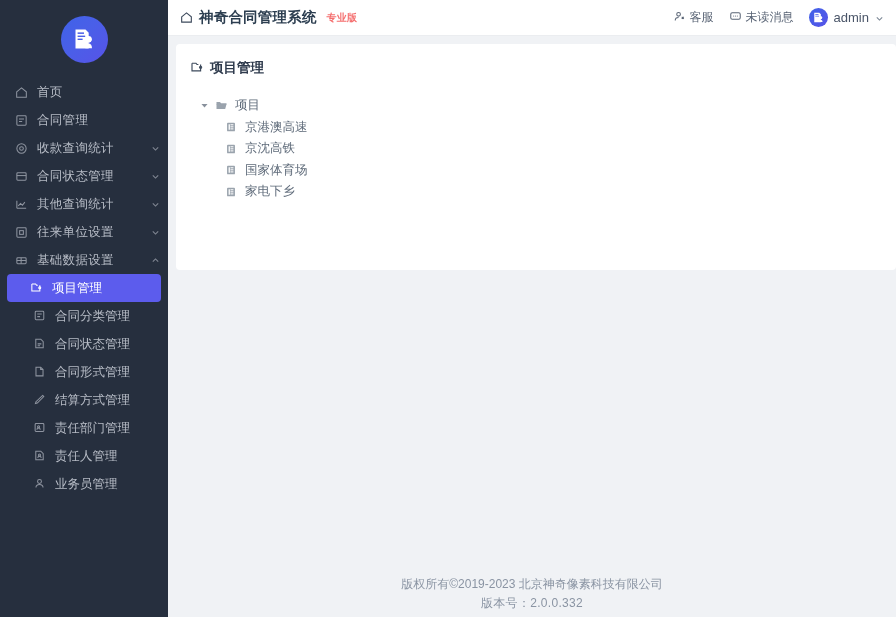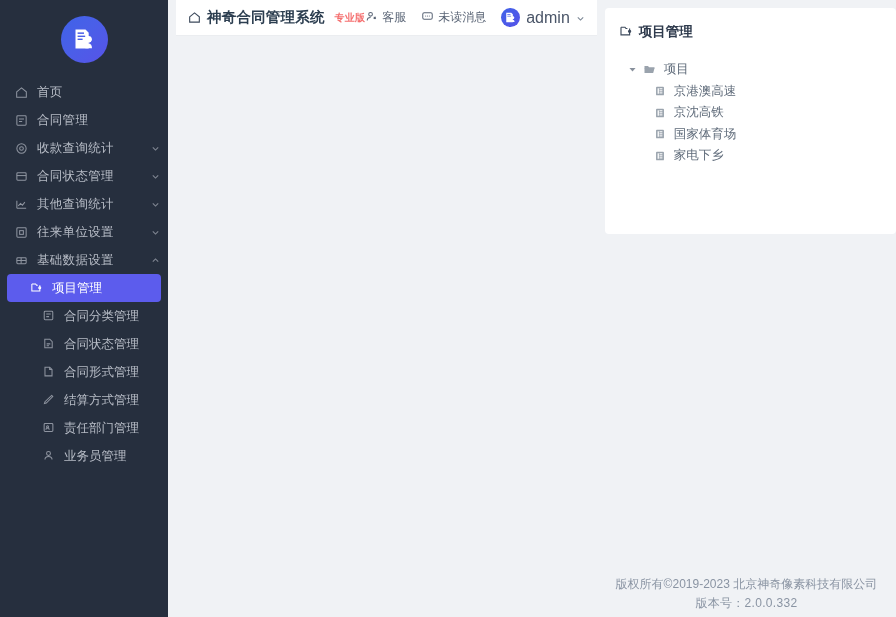--- a/index.html
+++ b/index.html
@@ -54,42 +54,41 @@
   }
   .menu-gap { }
 
   
   .submenu-item {
     height: 28px;
     display:flex; align-items:center;
     color:#b7bcc6; font-size:12.5px;
     padding-left: 30px; padding-right: 12px;
     cursor:pointer;
-    margin: 0 0 0 12px;
+    margin: 0 0 0 3px;
     position: relative;
   }
   .submenu-item .mi-icon { width:14px;min-width:14px;height:14px;margin-right:8px;opacity:.72;}
 
   .submenu-item.active {
     background: #5c5ced;
     color: #ffffff;
     border-radius: 4px;
     margin: 0 7px;
     padding-left: 23px;
   }
   .submenu-item.active .mi-icon { opacity: 1; }
 
   
   .main {
     flex: 1; height: 617px;
-    display:flex; flex-direction: row;
+    display:flex; flex-direction: column;
     background: #f0f2f5;
     position: relative;
     overflow: hidden;
-    margin-left: 8px;
   }
   .topbar {
     height: 36px; min-height:36px;
     background: #ffffff;
     display:flex; align-items:center;
     padding: 0 12px 0 12px;
     border-bottom: 1px solid #ebedf0;
   }
   .brand { display:flex; align-items:center; gap:6px; }
   .brand .home-icon { display:flex;align-items:center;}
@@ -107,21 +106,21 @@
   .tb-action {
     display:flex; align-items:center; gap:4px;
     font-size:12px; color:#5a6576; cursor:pointer;
   }
   .tb-user { display:flex; align-items:center; gap:6px; cursor:pointer; }
   .avatar {
     width:19px;height:19px;border-radius:50%;
     background: linear-gradient(135deg, #3f62e8 0%, #5753e8 100%);
     display:flex;align-items:center;justify-content:center;
   }
-  .user-name { font-size:16px; color:#4a5568; }
+  .user-name { font-size:13px; color:#4a5568; }
 
   .content-scroll {
     flex:1; position:relative; overflow:hidden;
   }
   .card {
     position:absolute;
     left: 8px; top: 8px; right: 0px;
     background:#ffffff;
     border-radius: 4px;
     min-height: 226px;
@@ -336,20 +335,30 @@
         <span class="mi-icon">
           <svg width="13" height="13" viewBox="0 0 14 14" fill="none" stroke="#b7bcc6" stroke-width="1.1">
             <rect x="2.3" y="2.8" width="9.4" height="8.4" rx="1"></rect>
               <circle cx="6" cy="6.1" r="1.1"></circle>
               <path d="M4.2 9.4c0-1.1.8-1.8 1.8-1.8s1.8.7 1.8 1.8"></path>
           </svg>
         </span>
         <span class="mi-label">责任部门管理</span>
       </div>
 
+      <div class="submenu-item menu-gap">
+        <span class="mi-icon">
+          <svg width="13" height="13" viewBox="0 0 14 14" fill="none" stroke="#b7bcc6" stroke-width="1.1">
+            <path d="M3 2.4h5.4l2.6 2.6v6.6H3z"></path>
+              <circle cx="7" cy="6.4" r="1.1"></circle>
+              <path d="M5.2 9.6c0-1 .8-1.7 1.8-1.7s1.8.7 1.8 1.7"></path>
+          </svg>
+        </span>
+        <span class="mi-label">责任人管理</span>
+      </div>
 
       <div class="submenu-item menu-gap">
         <span class="mi-icon">
           <svg width="13" height="13" viewBox="0 0 14 14" fill="none" stroke="#b7bcc6" stroke-width="1.1">
             <circle cx="7" cy="4.8" r="2.1"></circle>
               <path d="M3.2 11.4c0-2.1 1.7-3.3 3.8-3.3s3.8 1.2 3.8 3.3"></path>
           </svg>
         </span>
         <span class="mi-label">业务员管理</span>
       </div>

